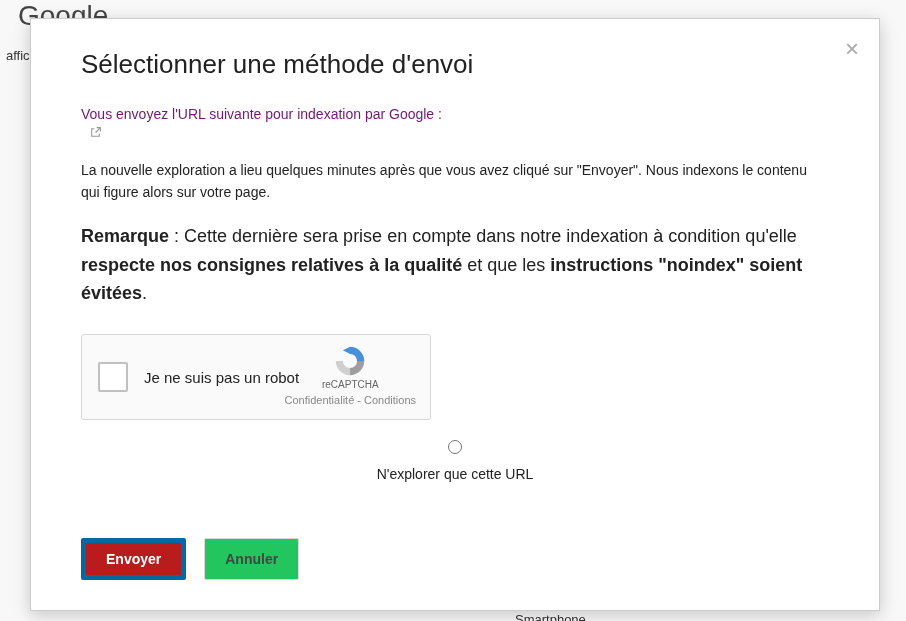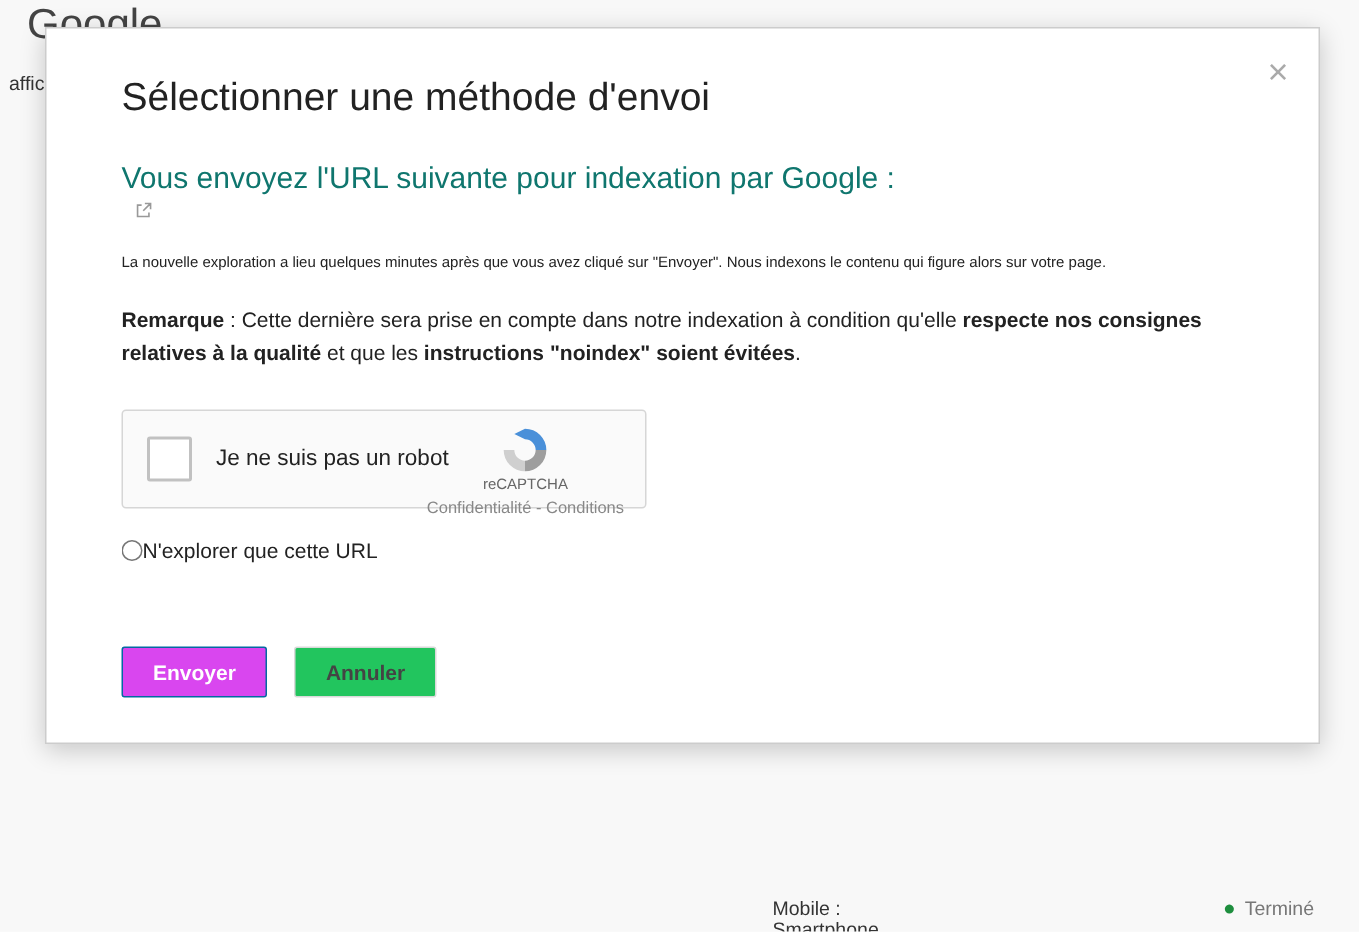--- a/index.html
+++ b/index.html
@@ -39,31 +39,31 @@
       color: #aaa;
       cursor: pointer;
       line-height: 1;
     }
     .modal h2 {
       font-size: 26px;
       font-weight: 400;
       color: #222;
       margin-bottom: 24px;
     }
-    .intro { font-size: 20px; color: #0f766e; line-height: 1.5; }
+    .intro { font-size: 14px; color: #701a75; line-height: 1.5; }
     .url-line { margin-top: 0; }
     .url-link { color: #6b2fa8; text-decoration: none; font-size: 14px; }
     .ext-icon { display:inline-block; margin-left:8px; color:#888; font-size:13px; }
-    .para { font-size: 10px; color: #222; line-height: 1.6; margin-top: 16px; }
-    .note-para { font-size: 14px; color: #222; line-height: 1.6; margin-top: 18px; }
+    .para { font-size: 14px; color: #222; line-height: 1.6; margin-top: 16px; }
+    .note-para { font-size: 18px; color: #222; line-height: 1.6; margin-top: 18px; }
     .note-para b { font-weight: 700; }
     .recaptcha {
       margin-top: 26px;
       width: 350px;
-      height: 66px;
+      height: 86px;
       border: 1px solid #d6d6d6;
       background: #fafafa;
       display: flex;
       align-items: center;
       padding: 0 16px;
       position: relative;
       border-radius: 3px;
     }
     .recaptcha .check {
       width: 30px; height: 30px;
@@ -79,35 +79,35 @@
       right: 14px;
       top: 10px;
       text-align: center;
       font-size: 9px;
       color: #888;
     }
     .recaptcha .badge svg { display:block; margin:0 auto 2px; }
     .recaptcha .badge .brand { font-size: 10px; color: #666; margin-top:2px; }
     .recaptcha .badge .terms { font-size: 11px; color: #888; margin-top:4px; }
     .radio-group { margin-top: 20px; }
-    .radio-row { display:flex; align-items:center; gap:0; margin-bottom:6px; }
+    .radio-row { display:flex; align-items:center; gap:12px; margin-bottom:6px;flex-direction:column; }
     .radio-row input { width:14px; height:14px; cursor:pointer; }
     .radio-row label { font-size:14px; color:#222; cursor:pointer; }
     .buttons { margin-top: 56px; display:flex; gap:18px; }
     .btn {
       font-size: 14px;
       padding: 8px 20px;
       border-radius: 2px;
       cursor: pointer;
       border: 1px solid transparent;
     }
     .btn-primary {
-      background: #d946ef;
+      background: #b91c1c;
       color: #fff;
-      border: 1px solid #0369a1;
+      border: 5px solid #0369a1;
       font-weight: 700;
     }
     .btn-secondary {
       background: #22c55e;
       color: #444;
       border: 1px solid #d9d9d9;
       font-weight: 600;
     }
   </style>
 </head>

